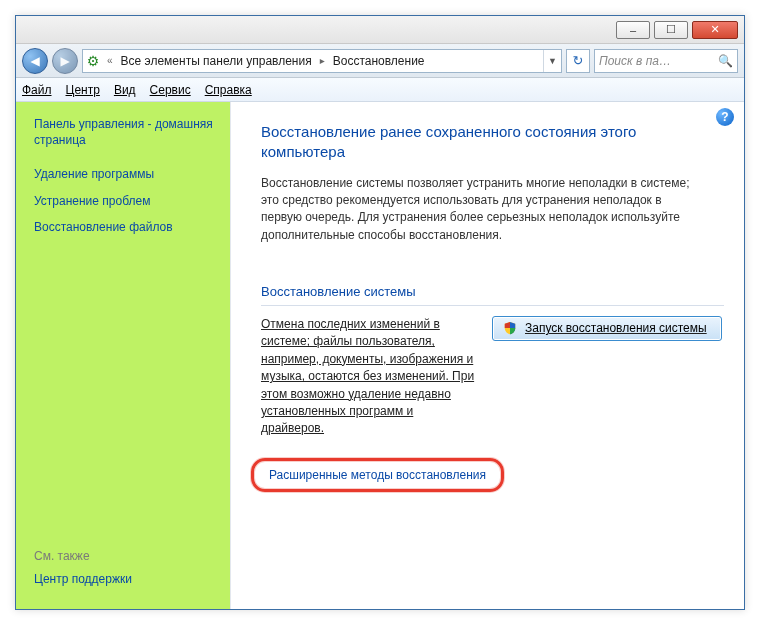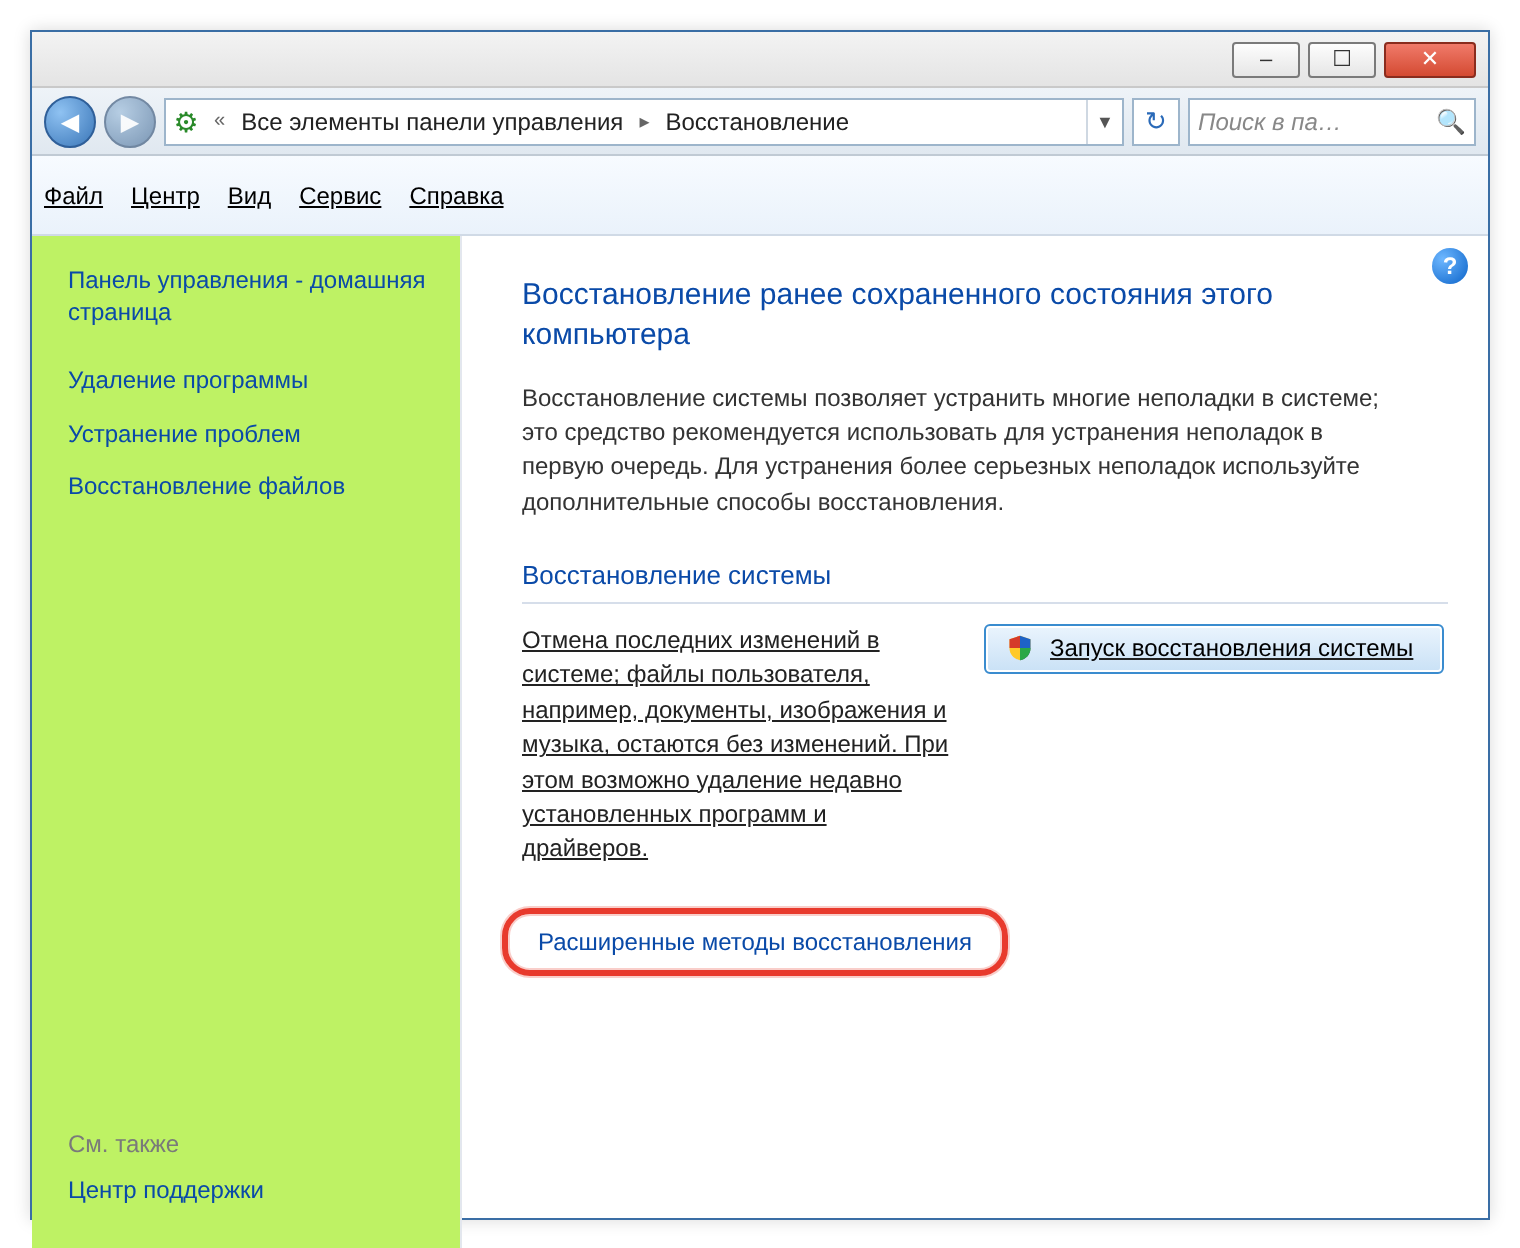--- a/index.html
+++ b/index.html
@@ -12,32 +12,32 @@
   .navbtn { width:26px; height:26px; border-radius:50%; background: radial-gradient(circle at 30% 30%, #8fc2f2, #3a76b8); border:1px solid #2f5f99; display:flex; align-items:center; justify-content:center; color:#fff; font-size:12px; cursor:pointer; }
   .navbtn.disabled { filter: grayscale(40%) opacity(0.7); cursor:default; }
   .addr { flex:1; height:24px; border:1px solid #9db5cb; background:#fff; display:flex; align-items:center; font-size:12px; color:#222; }
   .addr .glyph { width:20px; text-align:center; color:#2a8a2a; font-size:14px; }
   .addr .crumb { padding:0 4px; }
   .addr .chev { color:#666; padding:0 4px; font-size:10px; }
   .addr-drop { width:18px; text-align:center; color:#555; border-left:1px solid #cfd8e2; height:100%; display:flex;align-items:center;justify-content:center; font-size:9px; }
   .refresh { width:24px; height:24px; border:1px solid #9db5cb; background:#fff; display:flex;align-items:center;justify-content:center; color:#2a6ab8; font-size:13px; cursor:pointer; }
   .search { width:144px; height:24px; border:1px solid #9db5cb; background:#fff; display:flex; align-items:center; padding:0 4px; color:#888; font-style:italic; font-size:12px; gap:4px; }
   .search .mag { color:#4a7fb8; font-style:normal; font-size:12px; }
-  .menubar { height:40px; background: linear-gradient(#f7fbff,#eaf2fb); border-bottom:1px solid #d0dae6; display:flex; align-items:center; padding:0 6px; font-size:12px; gap:14px; }
+  .menubar { height:24px; background: linear-gradient(#f7fbff,#eaf2fb); border-bottom:1px solid #d0dae6; display:flex; align-items:center; padding:0 6px; font-size:12px; gap:14px; }
   .menubar span { cursor:pointer; }
   .menubar .ul { text-decoration: underline; text-underline-offset: 1px; }
   .body { display:flex; height: calc(100% - 28px - 34px - 24px); }
   .sidebar { width:215px; background:#bef264; border-right:1px solid #e3e7ee; padding:14px 12px 12px 18px; font-size:12px; display:flex; flex-direction:column; }
   .sidebar a { color:#0a4aa8; text-decoration:none; display:block; margin-bottom:10px; line-height:1.35; cursor:pointer; }
   .sidebar .sep { flex:1; }
   .sidebar .see-also { color:#7a7a7a; font-size:12px; margin-bottom:8px; }
   .content { flex:1; position:relative; padding:20px 20px 20px 30px; font-size:12px; color:#222; }
   .help-icon { position:absolute; top:6px; right:10px; width:18px; height:18px; border-radius:50%; background: radial-gradient(circle at 30% 30%, #6db7ff, #0b63c9); color:#fff; font-size:12px; font-weight:bold; display:flex;align-items:center;justify-content:center; cursor:pointer; }
   h1 { color:#0a4aa8; font-size:15px; font-weight:normal; line-height:1.35; margin-bottom:12px; max-width:430px; }
-  .desc { color:#333; line-height:1.45; max-width:440px; margin-bottom:20px; }
+  .desc { color:#333; line-height:1.45; max-width:440px; margin-bottom:40px; }
   .section-title { color:#0a4aa8; font-size:13px; margin-bottom:6px; }
   hr.sec { border:none; border-top:1px solid #d6deea; margin:0 0 10px 0; }
   .row { display:flex; gap:16px; align-items:flex-start;text-decoration:underline; }
   .row-text { max-width:215px; line-height:1.45; color:#222; }
   .btn { border:1px solid #3a8ccf; background: linear-gradient(#eaf4fd,#c9e1f6); padding:4px 14px 5px 10px; font-size:12px; color:#000; display:flex; align-items:center; gap:8px; cursor:pointer; border-radius:3px; box-shadow: inset 0 0 0 1px #fff; white-space:nowrap; }
   .shield { width:14px; height:14px; display:inline-block; }
   .shield svg { width:14px; height:14px; display:block; }
   .adv-link-wrap { position:relative; display:inline-block; margin-top:26px; }
   .adv-link { color:#0a4aa8; cursor:pointer; position:relative; z-index:2; padding:4px 8px; display:inline-block; }
   .highlight-ring { position:absolute; inset:-6px -10px; border:3px solid #e83a2d; border-radius:14px; box-shadow: 0 0 0 1px rgba(232,58,45,0.25), inset 0 0 0 1px rgba(232,58,45,0.25); pointer-events:none; z-index:1; }

